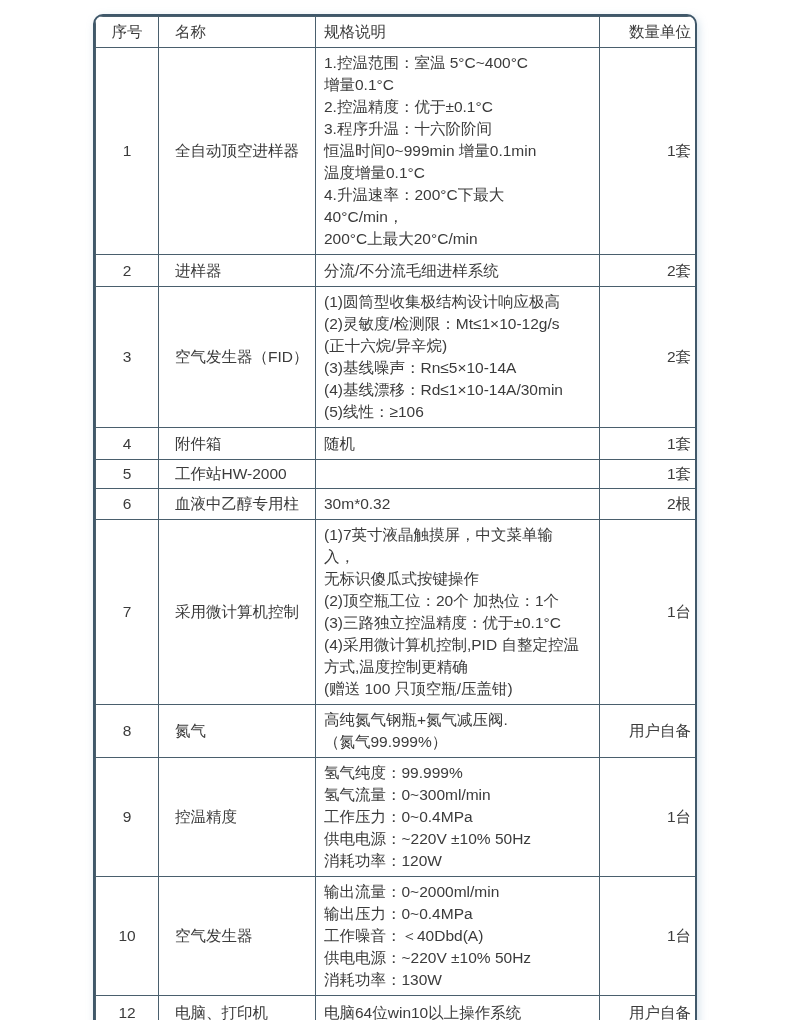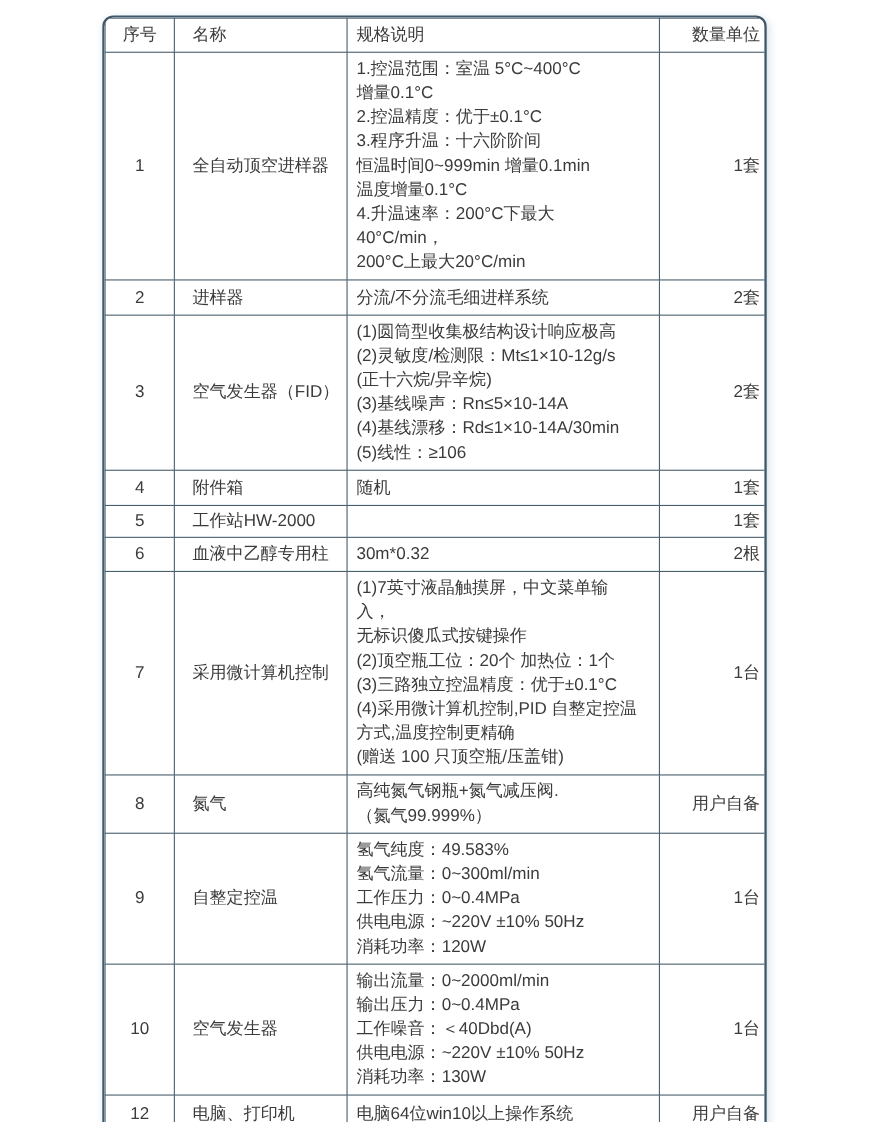--- a/index.html
+++ b/index.html
@@ -128,22 +128,22 @@
       </tr>
       <tr style="height:50px">
         <td class="c-no">8</td>
         <td class="c-name">氮气</td>
         <td class="c-spec">高纯氮气钢瓶+氮气减压阀.
 （氮气99.999%）</td>
         <td class="c-qty">用户自备</td>
       </tr>
       <tr style="height:112px">
         <td class="c-no">9</td>
-        <td class="c-name">自整定控温</td>
-        <td class="c-spec">氢气纯度：49.583%
+        <td class="c-name">控温精度</td>
+        <td class="c-spec">氢气纯度：99.999%
 氢气流量：0~300ml/min
 工作压力：0~0.4MPa
 供电电源：~220V ±10% 50Hz
 消耗功率：120W</td>
         <td class="c-qty">1台</td>
       </tr>
       <tr style="height:106px">
         <td class="c-no">10</td>
         <td class="c-name">空气发生器</td>
         <td class="c-spec">输出流量：0~2000ml/min

